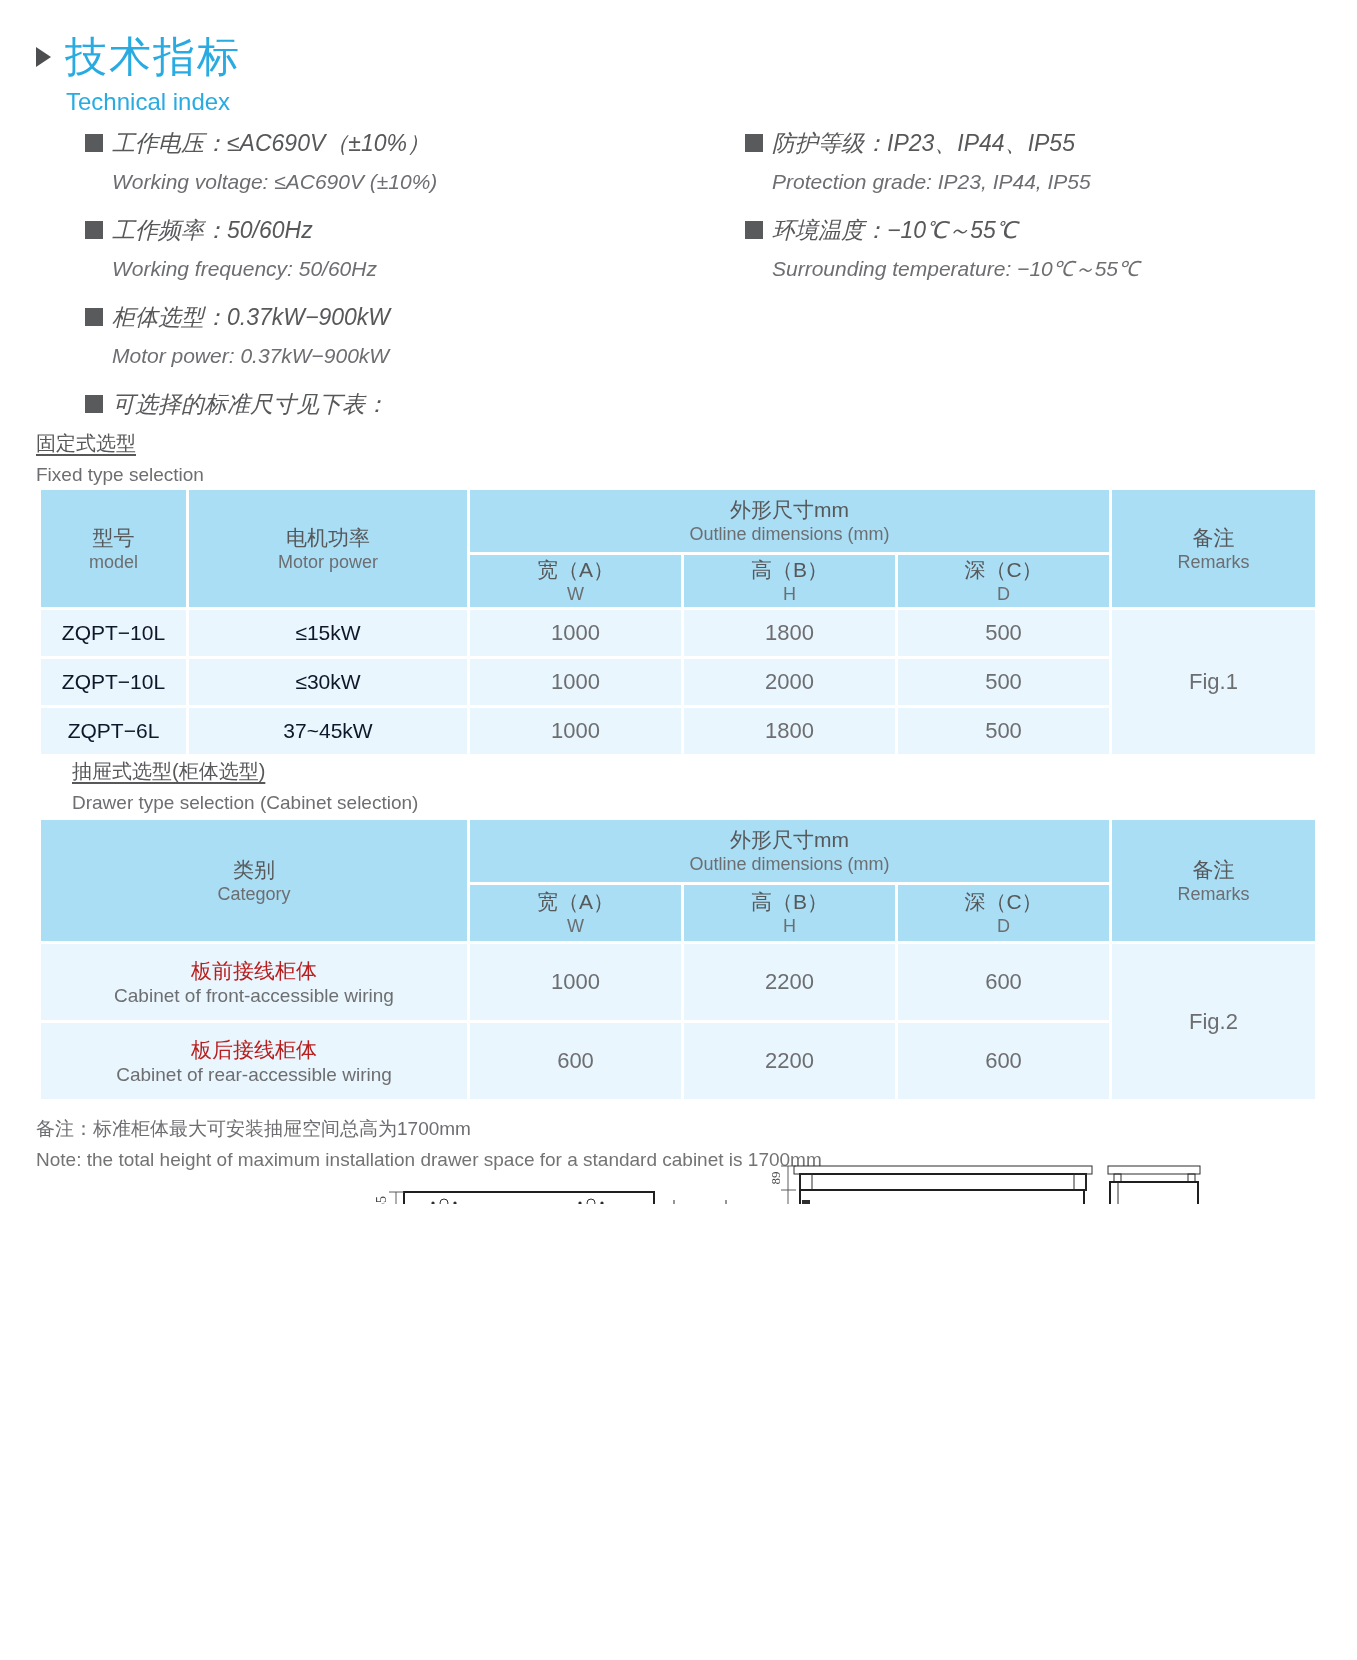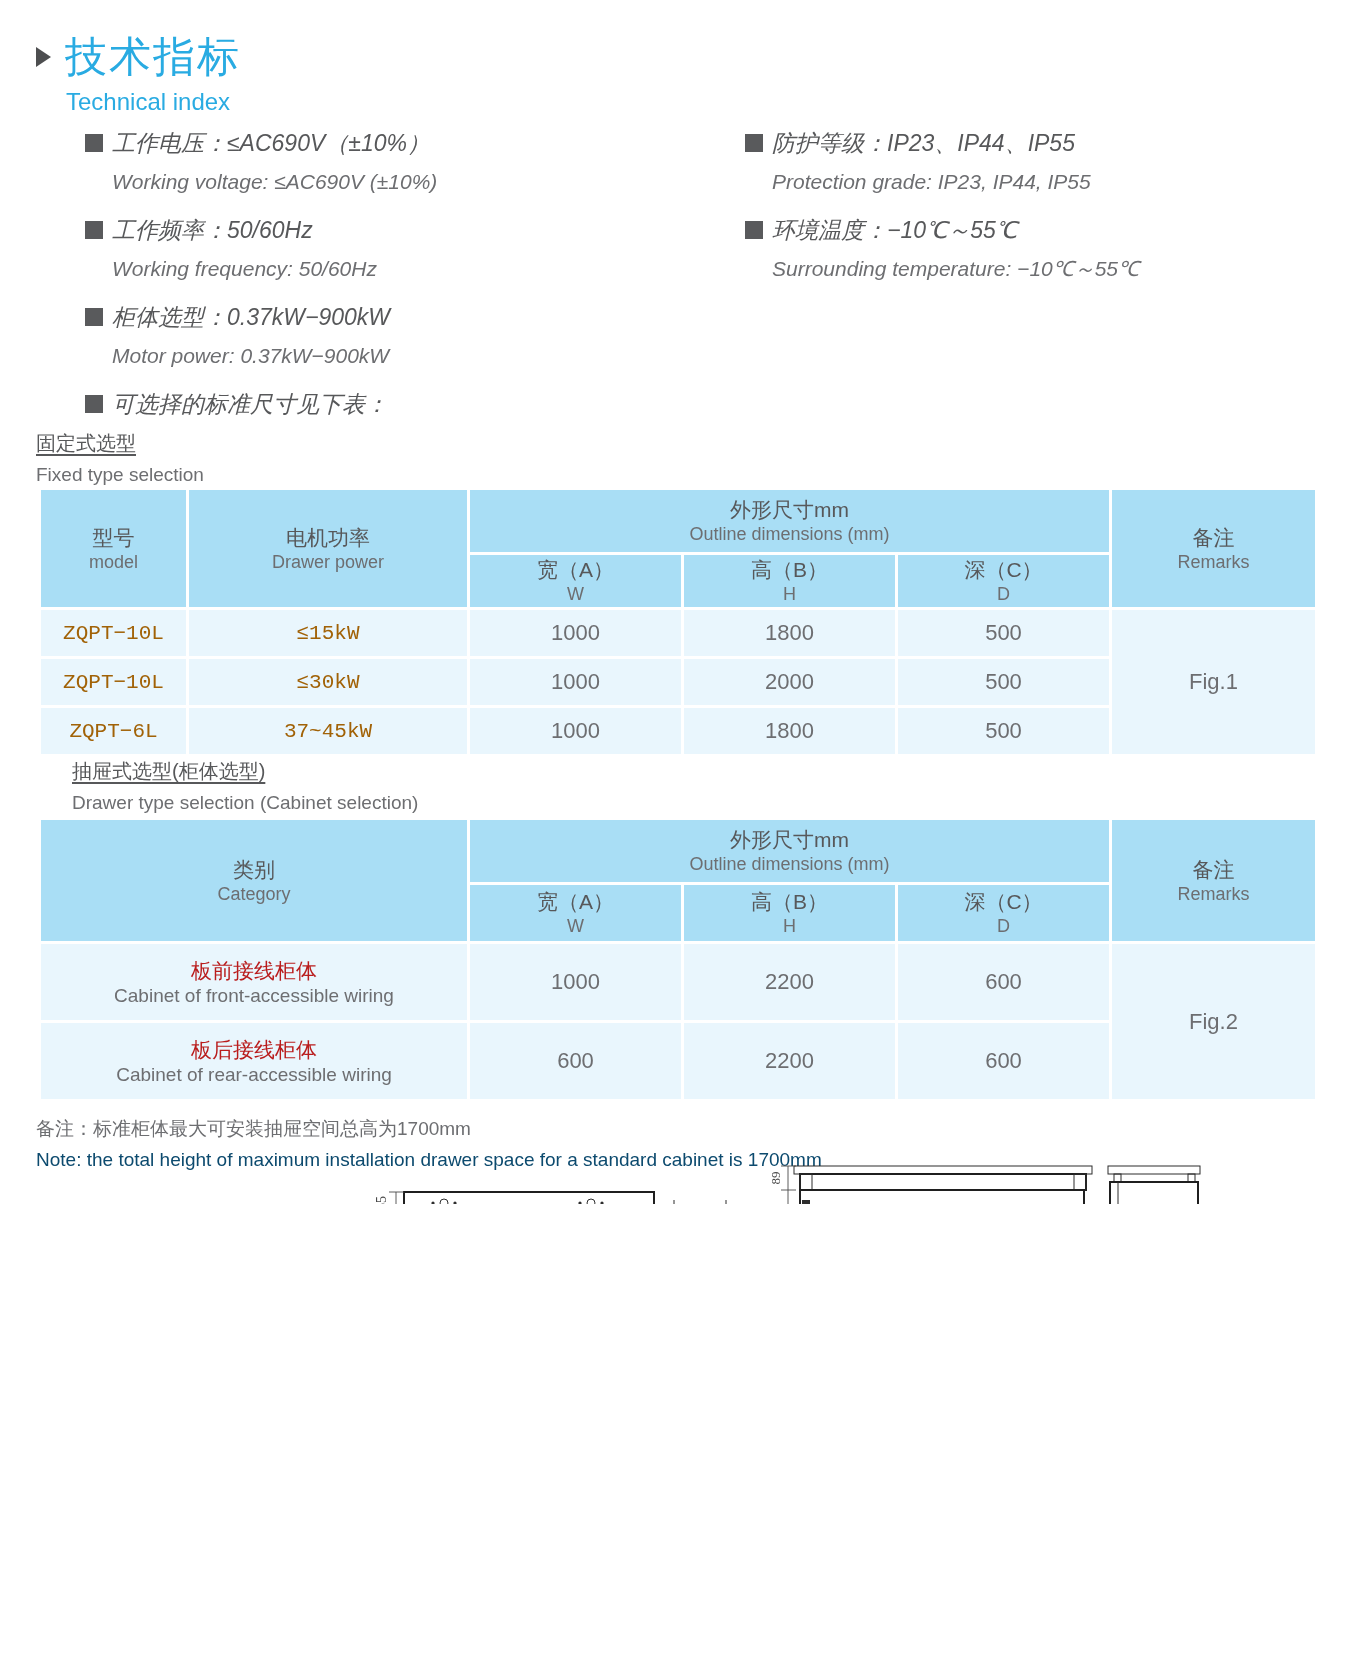--- a/index.html
+++ b/index.html
@@ -28,28 +28,28 @@
   .sec-cn{font-size:20px;color:#57585a;text-decoration:underline;text-underline-offset:4px;margin-bottom:7px;}
   .sec-en{font-size:19px;color:#6d6e71;}
 
   
   table.spec{position:absolute;left:38px;border-collapse:separate;border-spacing:3px;table-layout:fixed;}
   table.spec th, table.spec td{background:#a9def5;text-align:center;vertical-align:middle;padding:0;font-weight:400;}
   table.spec td.body{background:#e9f6fd;}
   .hc{font-size:21px;color:#57585a;line-height:27px;}
   .he{font-size:18px;color:#6d6e71;line-height:23px;}
   .num{font-size:22px;color:#6d6e71;}
-  .model{font-size:21px;color:#a16207;font-family:Liberation Mono, monospace;}
+  .model{font-size:21px;color:#0f172a;}
   .catc{font-size:21px;color:#b91c1c;line-height:27px;}
   .cate{font-size:19px;color:#6d6e71;line-height:24px;}
 
   
   .note-block{position:absolute;left:36px;top:1116px;}
   .note-cn{font-size:19px;color:#6d6e71;margin-bottom:7px;}
-  .note-en{font-size:19px;color:#0c4a6e;}
+  .note-en{font-size:19px;color:#737373;}
 
   
   .fig{position:absolute;}
   .fig svg{display:block;}
   .ln{fill:none;stroke:#2d2d2d;stroke-width:1;}
   .ln2{fill:none;stroke:#1f1f1f;stroke-width:2;}
   .lnth{fill:none;stroke:#1f1f1f;stroke-width:3;}
   .blk{fill:#2d2d2d;stroke:none;}
   .dim{stroke:#4a4a4a;stroke-width:0.9;fill:none;}
   .dimtxt{fill:#4a4a4a;font-family:"Liberation Serif",serif;}
@@ -131,21 +131,21 @@
         <col style="width:203px">
       </colgroup>
     <tbody>
         <tr style="height:62px;">
       <th rowspan="2">
         <div class="hc">型号</div>
         <div class="he">model</div>
       </th>
       <th rowspan="2">
         <div class="hc">电机功率</div>
-        <div class="he">Drawer power</div>
+        <div class="he">Motor power</div>
       </th>
       <th colspan="3">
         <div class="hc">外形尺寸mm</div>
         <div class="he">Outline dimensions (mm)</div>
       </th>
       <th rowspan="2">
         <div class="hc">备注</div>
         <div class="he">Remarks</div>
       </th>
     </tr>

